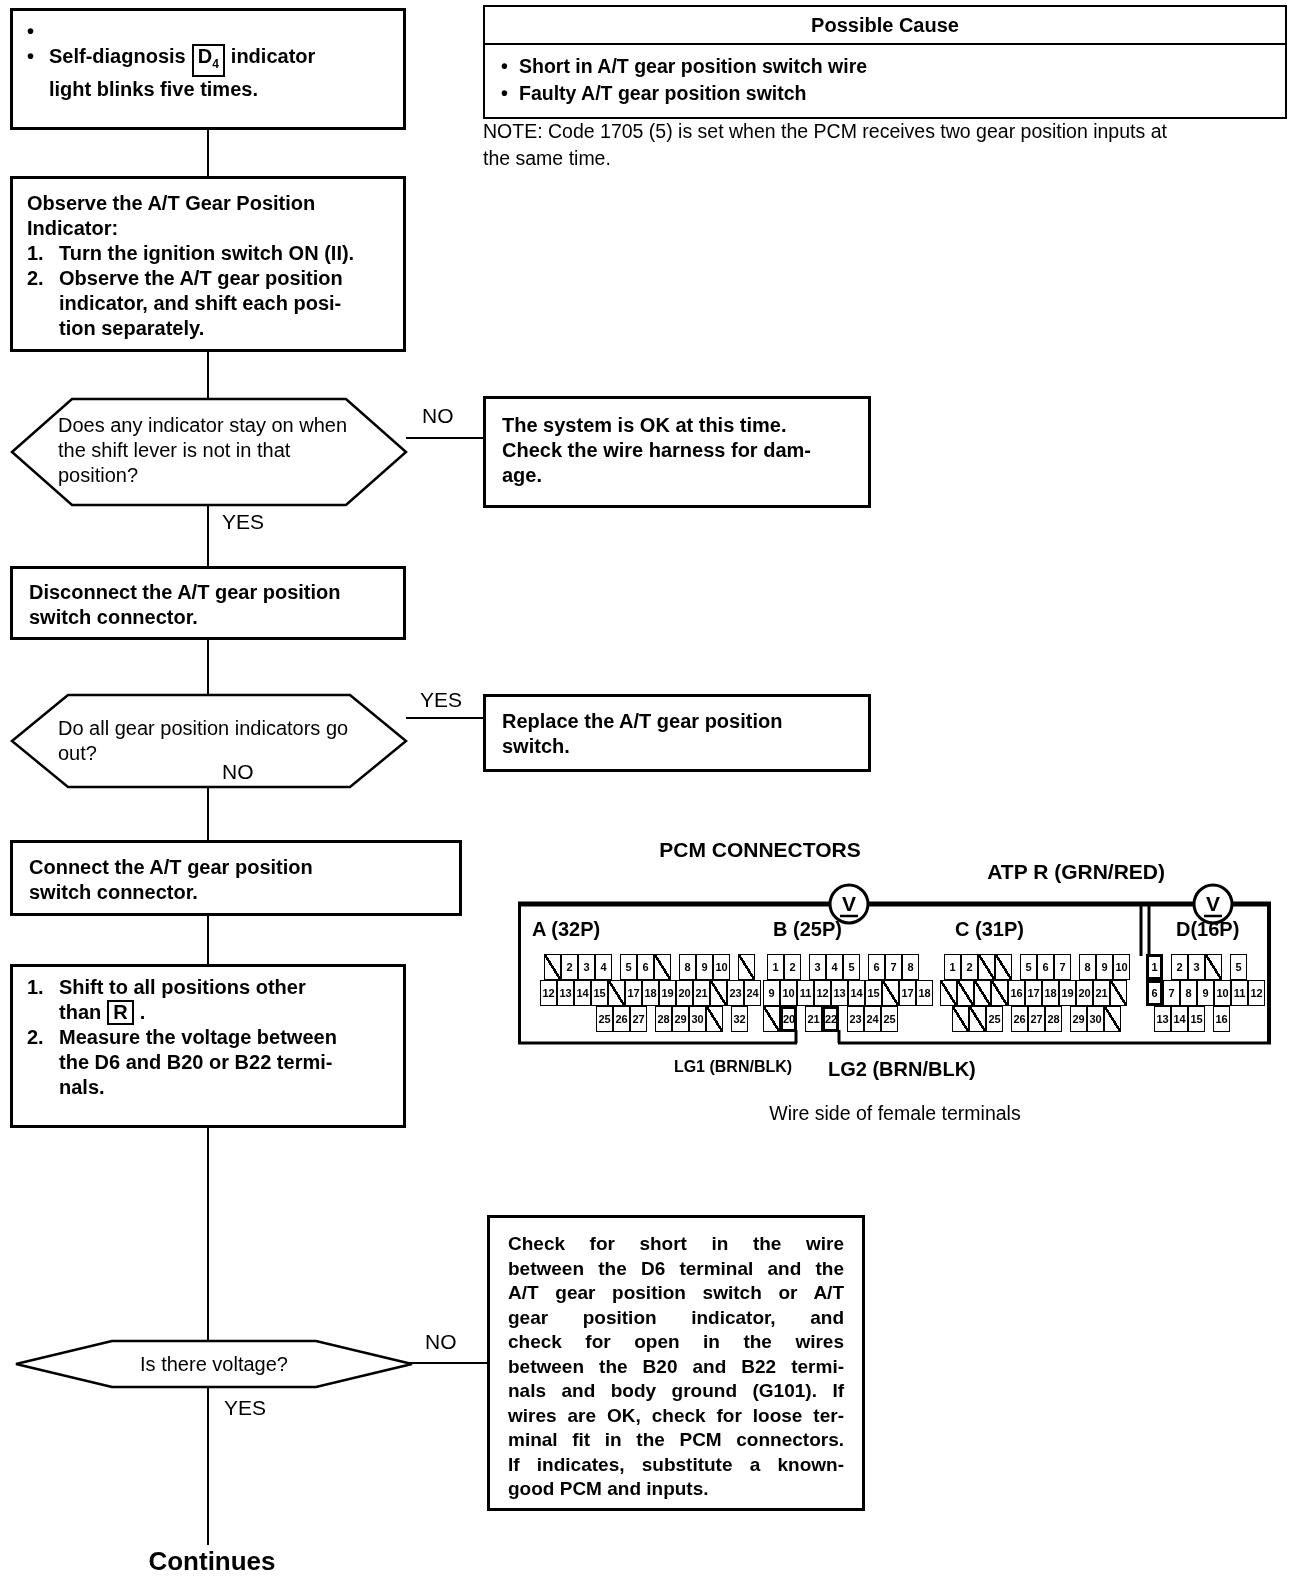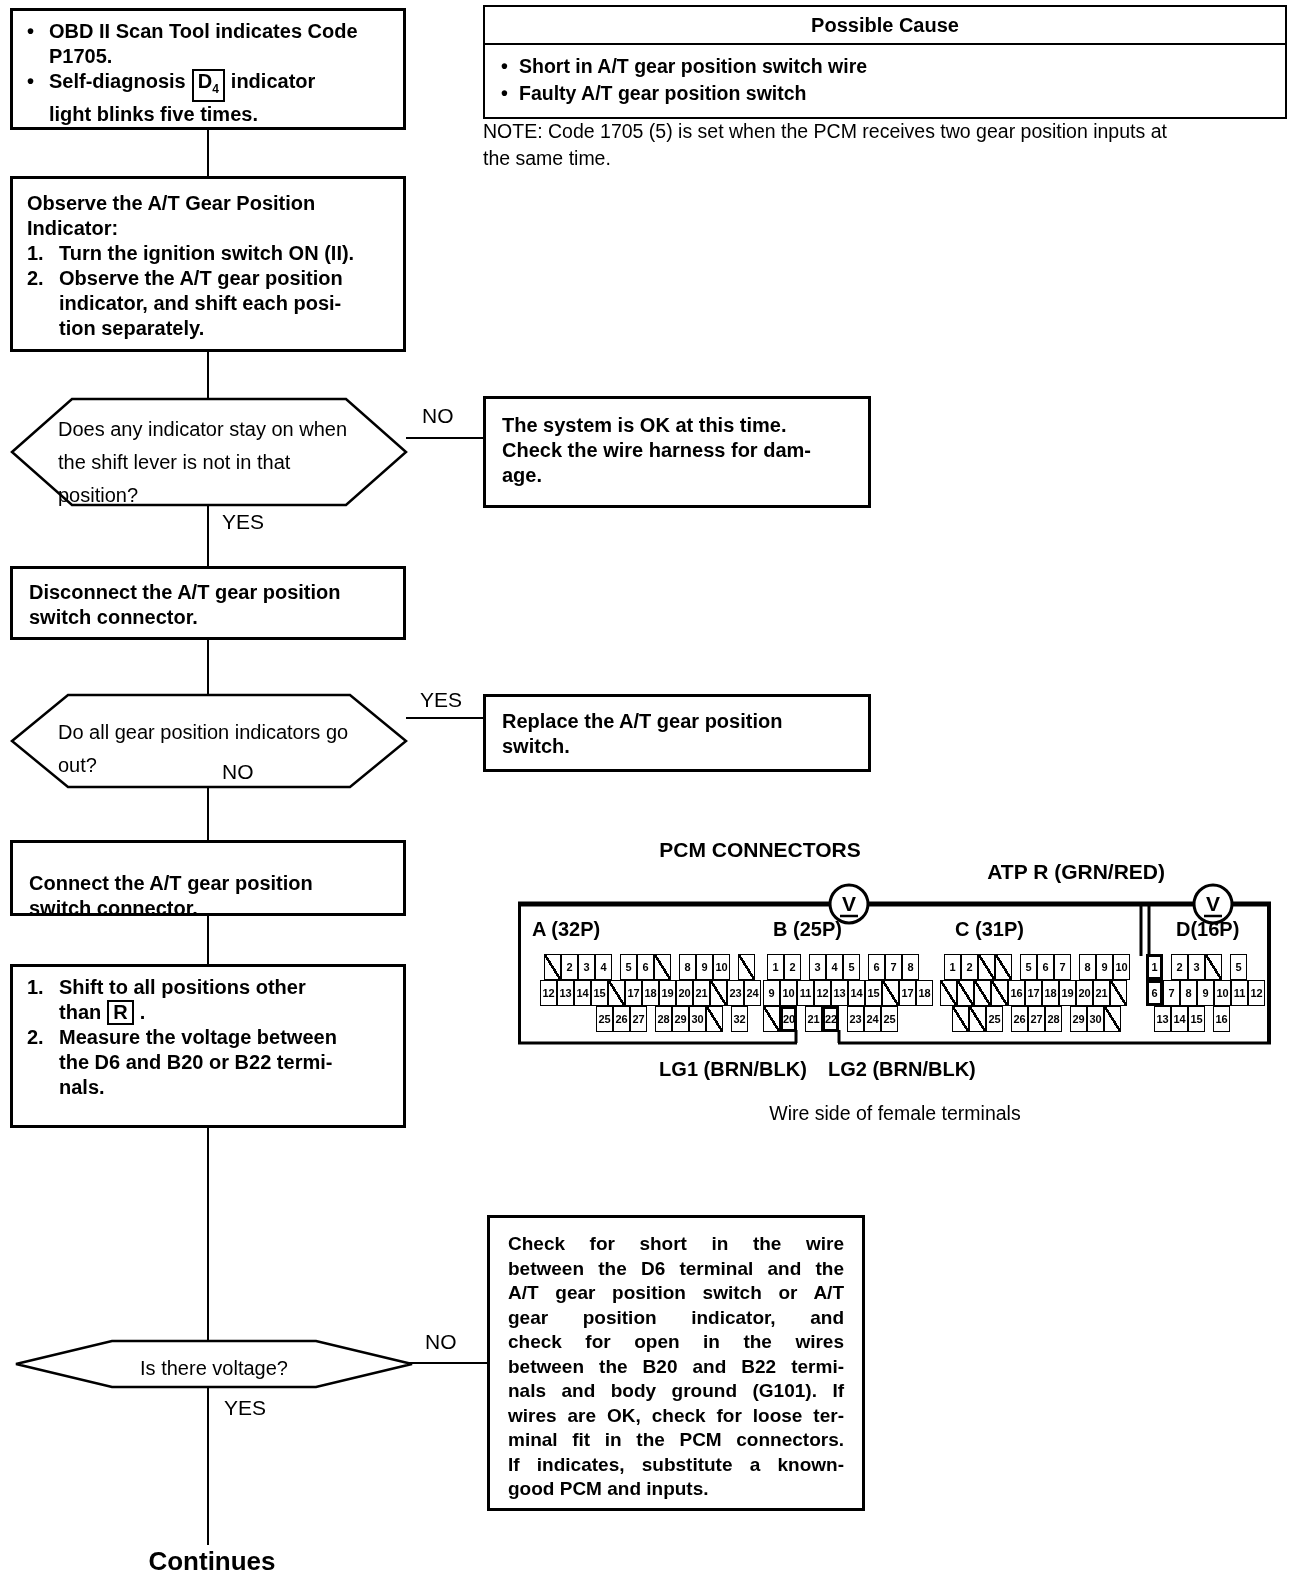--- a/index.html
+++ b/index.html
@@ -6,21 +6,21 @@
   #page{position:relative;width:1296px;height:1590px;background:#fff;color:#000;
         font-family:"Liberation Sans","DejaVu Sans",sans-serif;overflow:hidden;}
   .fbox{position:absolute;box-sizing:border-box;border:3px solid #000;background:#fff;}
   .btxt{font-weight:700;font-size:20px;line-height:25px;}
   .pl{white-space:pre-line;}
   .vline{position:absolute;width:2px;background:#000;}
   .hline{position:absolute;height:2px;background:#000;}
   .lbl{position:absolute;font-size:21px;font-weight:400;}
   .hex{position:absolute;}
   .hex svg{position:absolute;left:0;top:0;display:block;}
-  .hextxt{position:absolute;font-size:20px;font-weight:400;line-height:33px;}
+  .hextxt{position:absolute;font-size:20px;font-weight:400;line-height:25px;}
   .brow{display:flex;}
   .bdot{flex:none;width:22px;text-align:left;padding-left:2px;}
   .steps{display:flex;}
   .stepnum{flex:none;width:32px;}
   .kbox{display:inline-block;border:2px solid #000;padding:0 4px;margin:0 6px 0 6px;line-height:21px;}
   .kbox sub{font-size:12px;}
   .pc-table{position:absolute;left:483px;top:5px;width:804px;border:2px solid #000;box-sizing:border-box;background:#fff;}
   .pc-head{border-bottom:2px solid #000;height:36px;line-height:36px;text-align:center;font-weight:700;font-size:20px;}
   .pc-body{padding:8px 14px 10px 14px;}
   .pc-item{display:flex;font-weight:700;font-size:19.5px;line-height:27px;}
@@ -50,22 +50,20 @@
   <div class="vline" style="left:207px;top:914px;height:52px;"></div>
   <div class="vline" style="left:207px;top:1126px;height:214px;"></div>
   <div class="vline" style="left:207px;top:1388px;height:157px;"></div>
   <div class="hline" style="left:406px;top:437px;width:77px;"></div>
   <div class="hline" style="left:406px;top:717px;width:77px;"></div>
   <div class="hline" style="left:408px;top:1362px;width:79px;"></div>
 
   <div class="fbox btxt" style="left:10px;top:8px;width:396px;height:122px;padding:8px 12px;">
     <div class="brow">
       <span class="bdot">•</span>
-      <span class="pl">OBD II Scan Tool indicates Code
-P1705.</span>
     </div>
     <div class="brow">
       <span class="bdot">•</span>
       <span><span class="pl">Self-diagnosis</span><span class="kbox"><span>D</span><sub>4</sub></span><span class="pl">indicator
 light blinks five times.</span></span>
     </div>
   </div>
 
   <div class="pc-table">
     <div class="pc-head">Possible Cause</div>
@@ -125,21 +123,21 @@
     <div class="hextxt pl" style="left:48px;top:24px;">Do all gear position indicators go
 out?</div>
   </div>
   <div class="lbl" style="left:420px;top:688px;">YES</div>
 
   <div class="fbox btxt pl" style="left:483px;top:694px;width:388px;height:78px;padding:12px 16px;">Replace the A/T gear position
 switch.</div>
 
   <div class="lbl" style="left:222px;top:760px;">NO</div>
 
-  <div class="fbox btxt pl" style="left:10px;top:840px;width:396px;height:76px;padding:28px 16px;">Connect the A/T gear position
+  <div class="fbox btxt pl" style="left:10px;top:840px;width:452px;height:76px;padding:12px 16px;">Connect the A/T gear position
 switch connector.</div>
 
   <div class="fbox btxt" style="left:10px;top:964px;width:396px;height:164px;padding:8px 14px;">
     <div class="steps">
       <span class="stepnum">1.</span>
       <span><span class="pl">Shift to all positions other
 than</span><span class="kbox">R</span><span class="pl">.</span></span>
     </div>
     <div class="steps">
       <span class="stepnum">2.</span>
@@ -280,21 +278,21 @@
       <div class="pin" style="left: 1197px; top: 980px;">9</div>
       <div class="pin" style="left: 1214px; top: 980px;">10</div>
       <div class="pin" style="left: 1231px; top: 980px;">11</div>
       <div class="pin" style="left: 1248px; top: 980px;">12</div>
       <div class="pin" style="left: 1154px; top: 1006px;">13</div>
       <div class="pin" style="left: 1171px; top: 1006px;">14</div>
       <div class="pin" style="left: 1188px; top: 1006px;">15</div>
       <div class="pin" style="left: 1213px; top: 1006px;">16</div>
     </div>
 
-  <div class="pcm-lbl" style="left:633px;top:1058px;width:200px;text-align:center;font-size:20px;">LG1 (BRN/BLK)</div>
+  <div class="pcm-lbl" style="left:633px;top:1058px;width:200px;text-align:center;font-size:16px;">LG1 (BRN/BLK)</div>
   <div class="pcm-lbl" style="left:828px;top:1058px;font-size:20px;">LG2 (BRN/BLK)</div>
   <div style="position:absolute;left:695px;top:1102px;width:400px;text-align:center;font-size:19.5px;">Wire side of female terminals</div>
 
   <div class="hex" style="left:14px;top:1338px;width:400px;height:52px;">
     <svg width="400" height="52" viewBox="0 0 400 52">
       <polygon points="2,26 98,3 302,3 398,26 302,49 98,49" fill="#fff" stroke="#000" stroke-width="2.5"></polygon>
     </svg>
     <div class="hextxt" style="left:0;top:14px;width:400px;text-align:center;">Is there voltage?</div>
   </div>
   <div class="lbl" style="left:425px;top:1330px;">NO</div>

